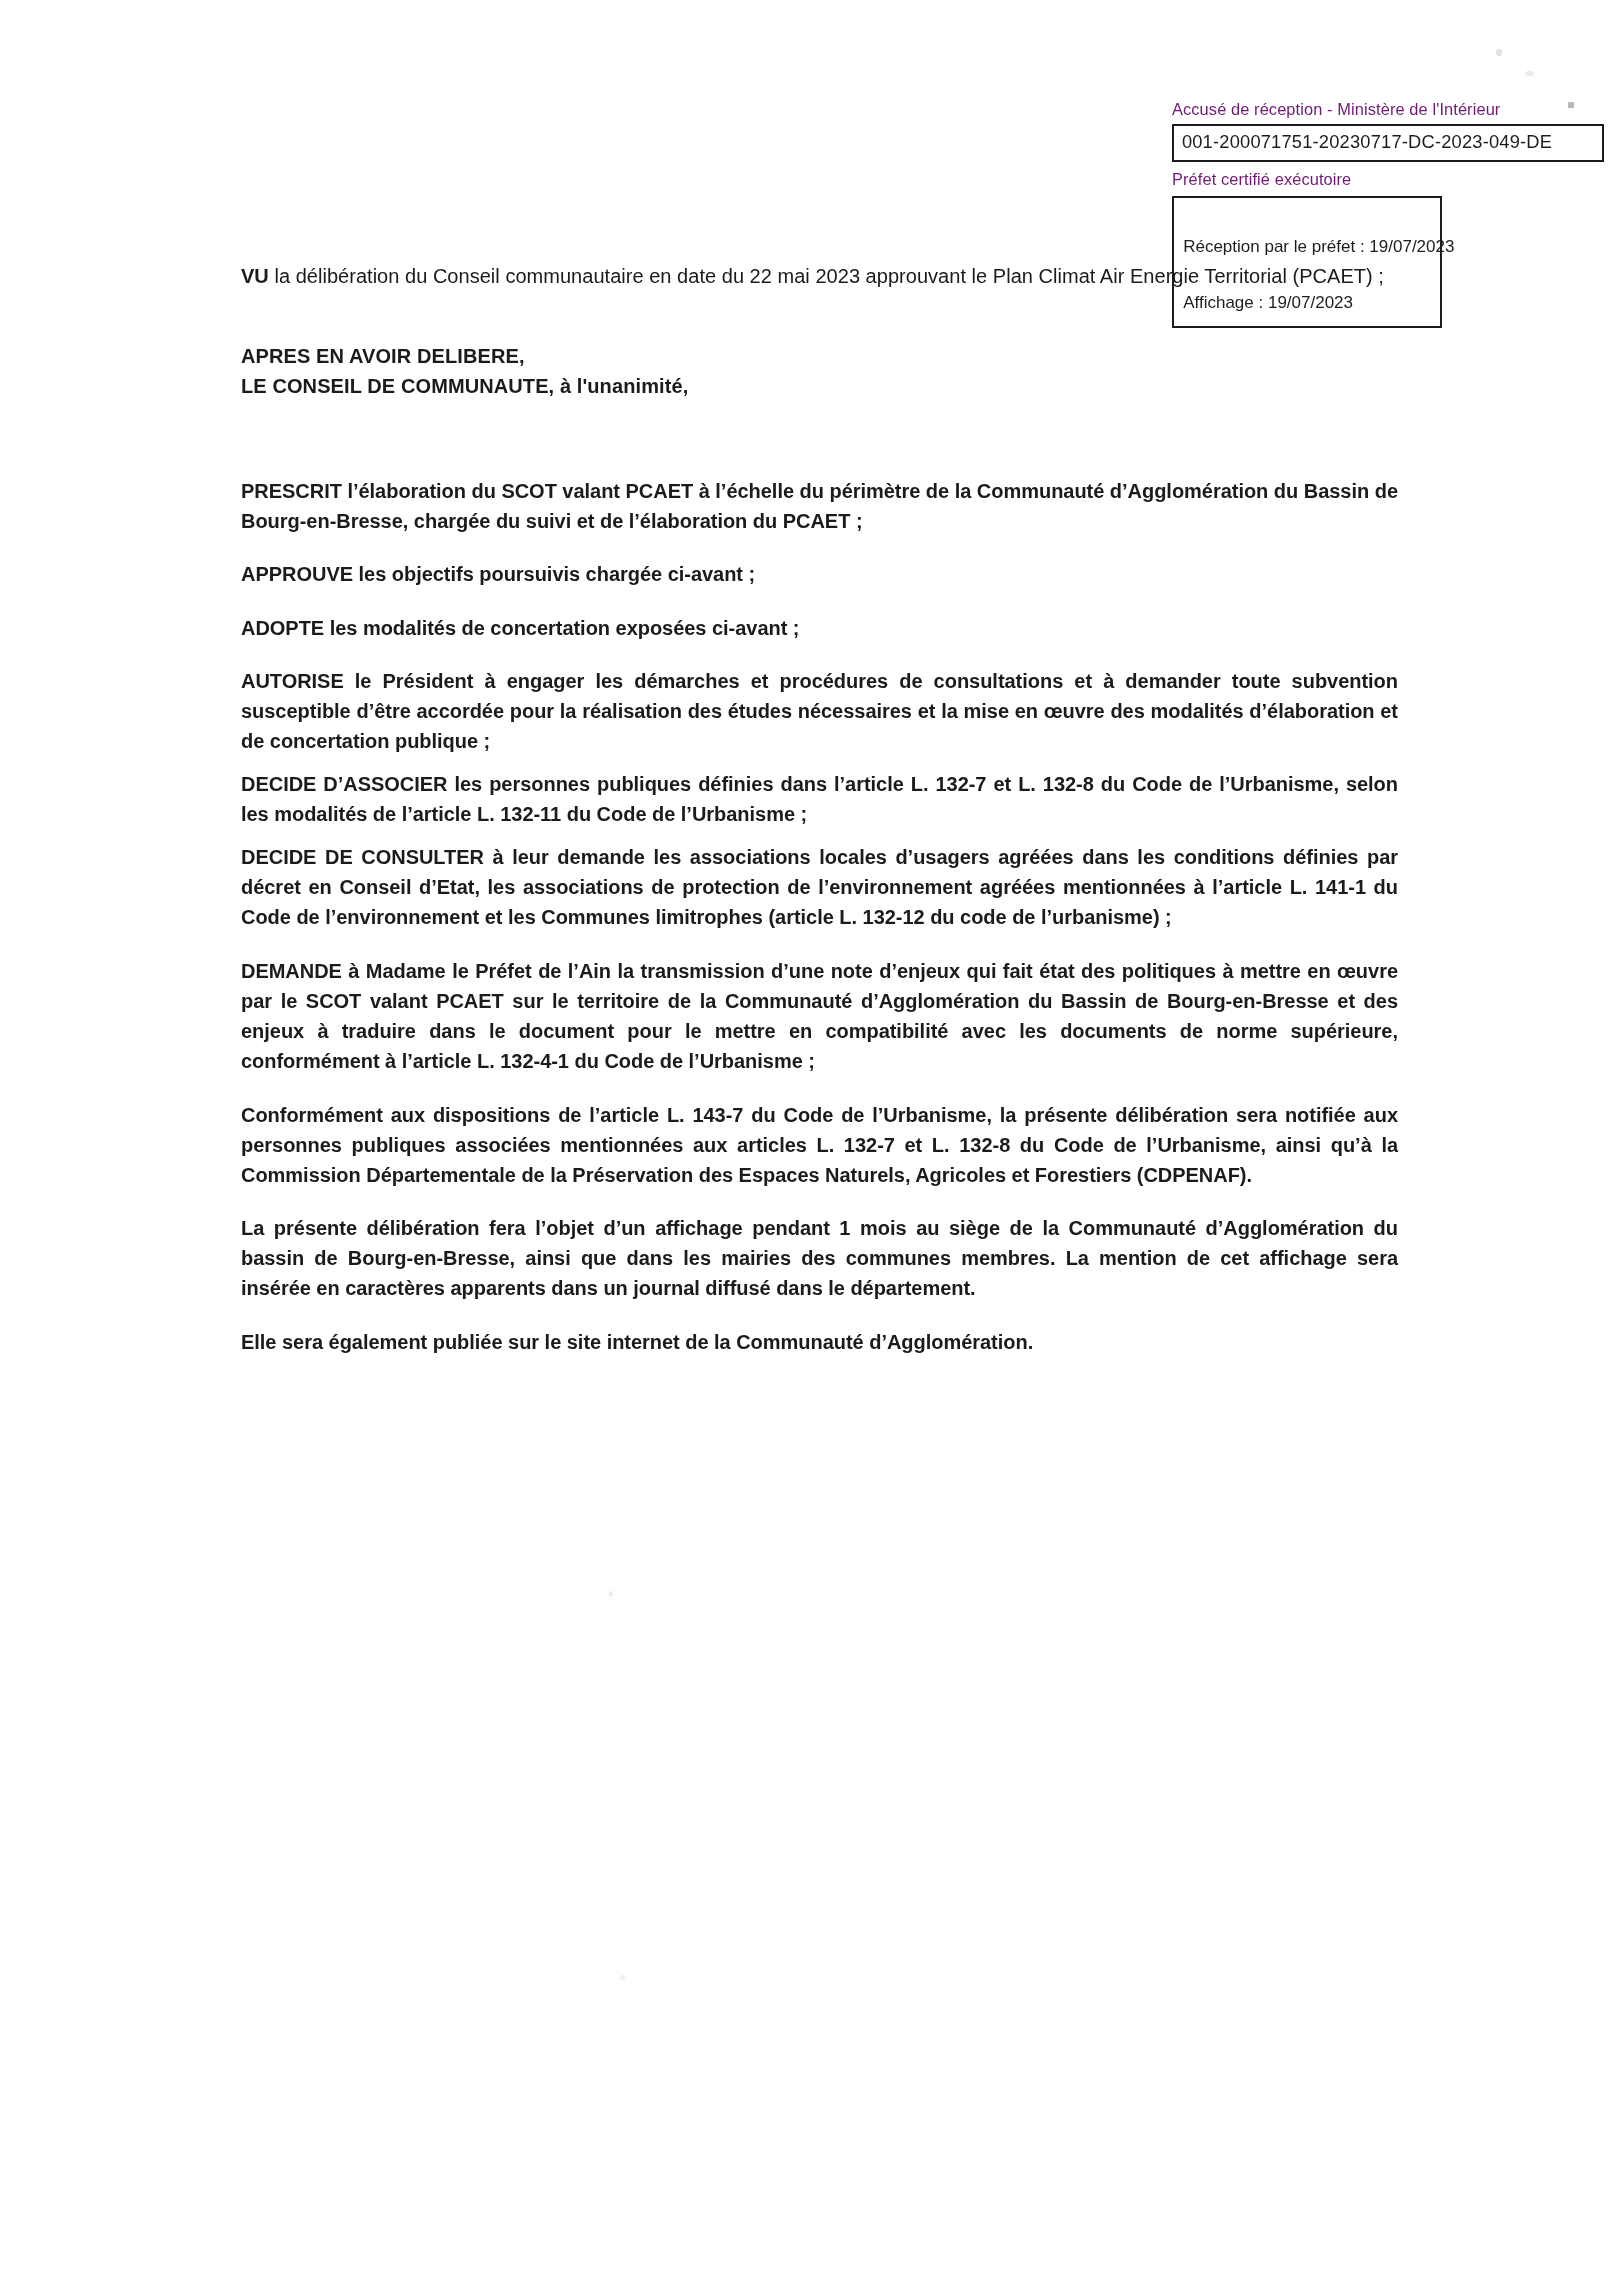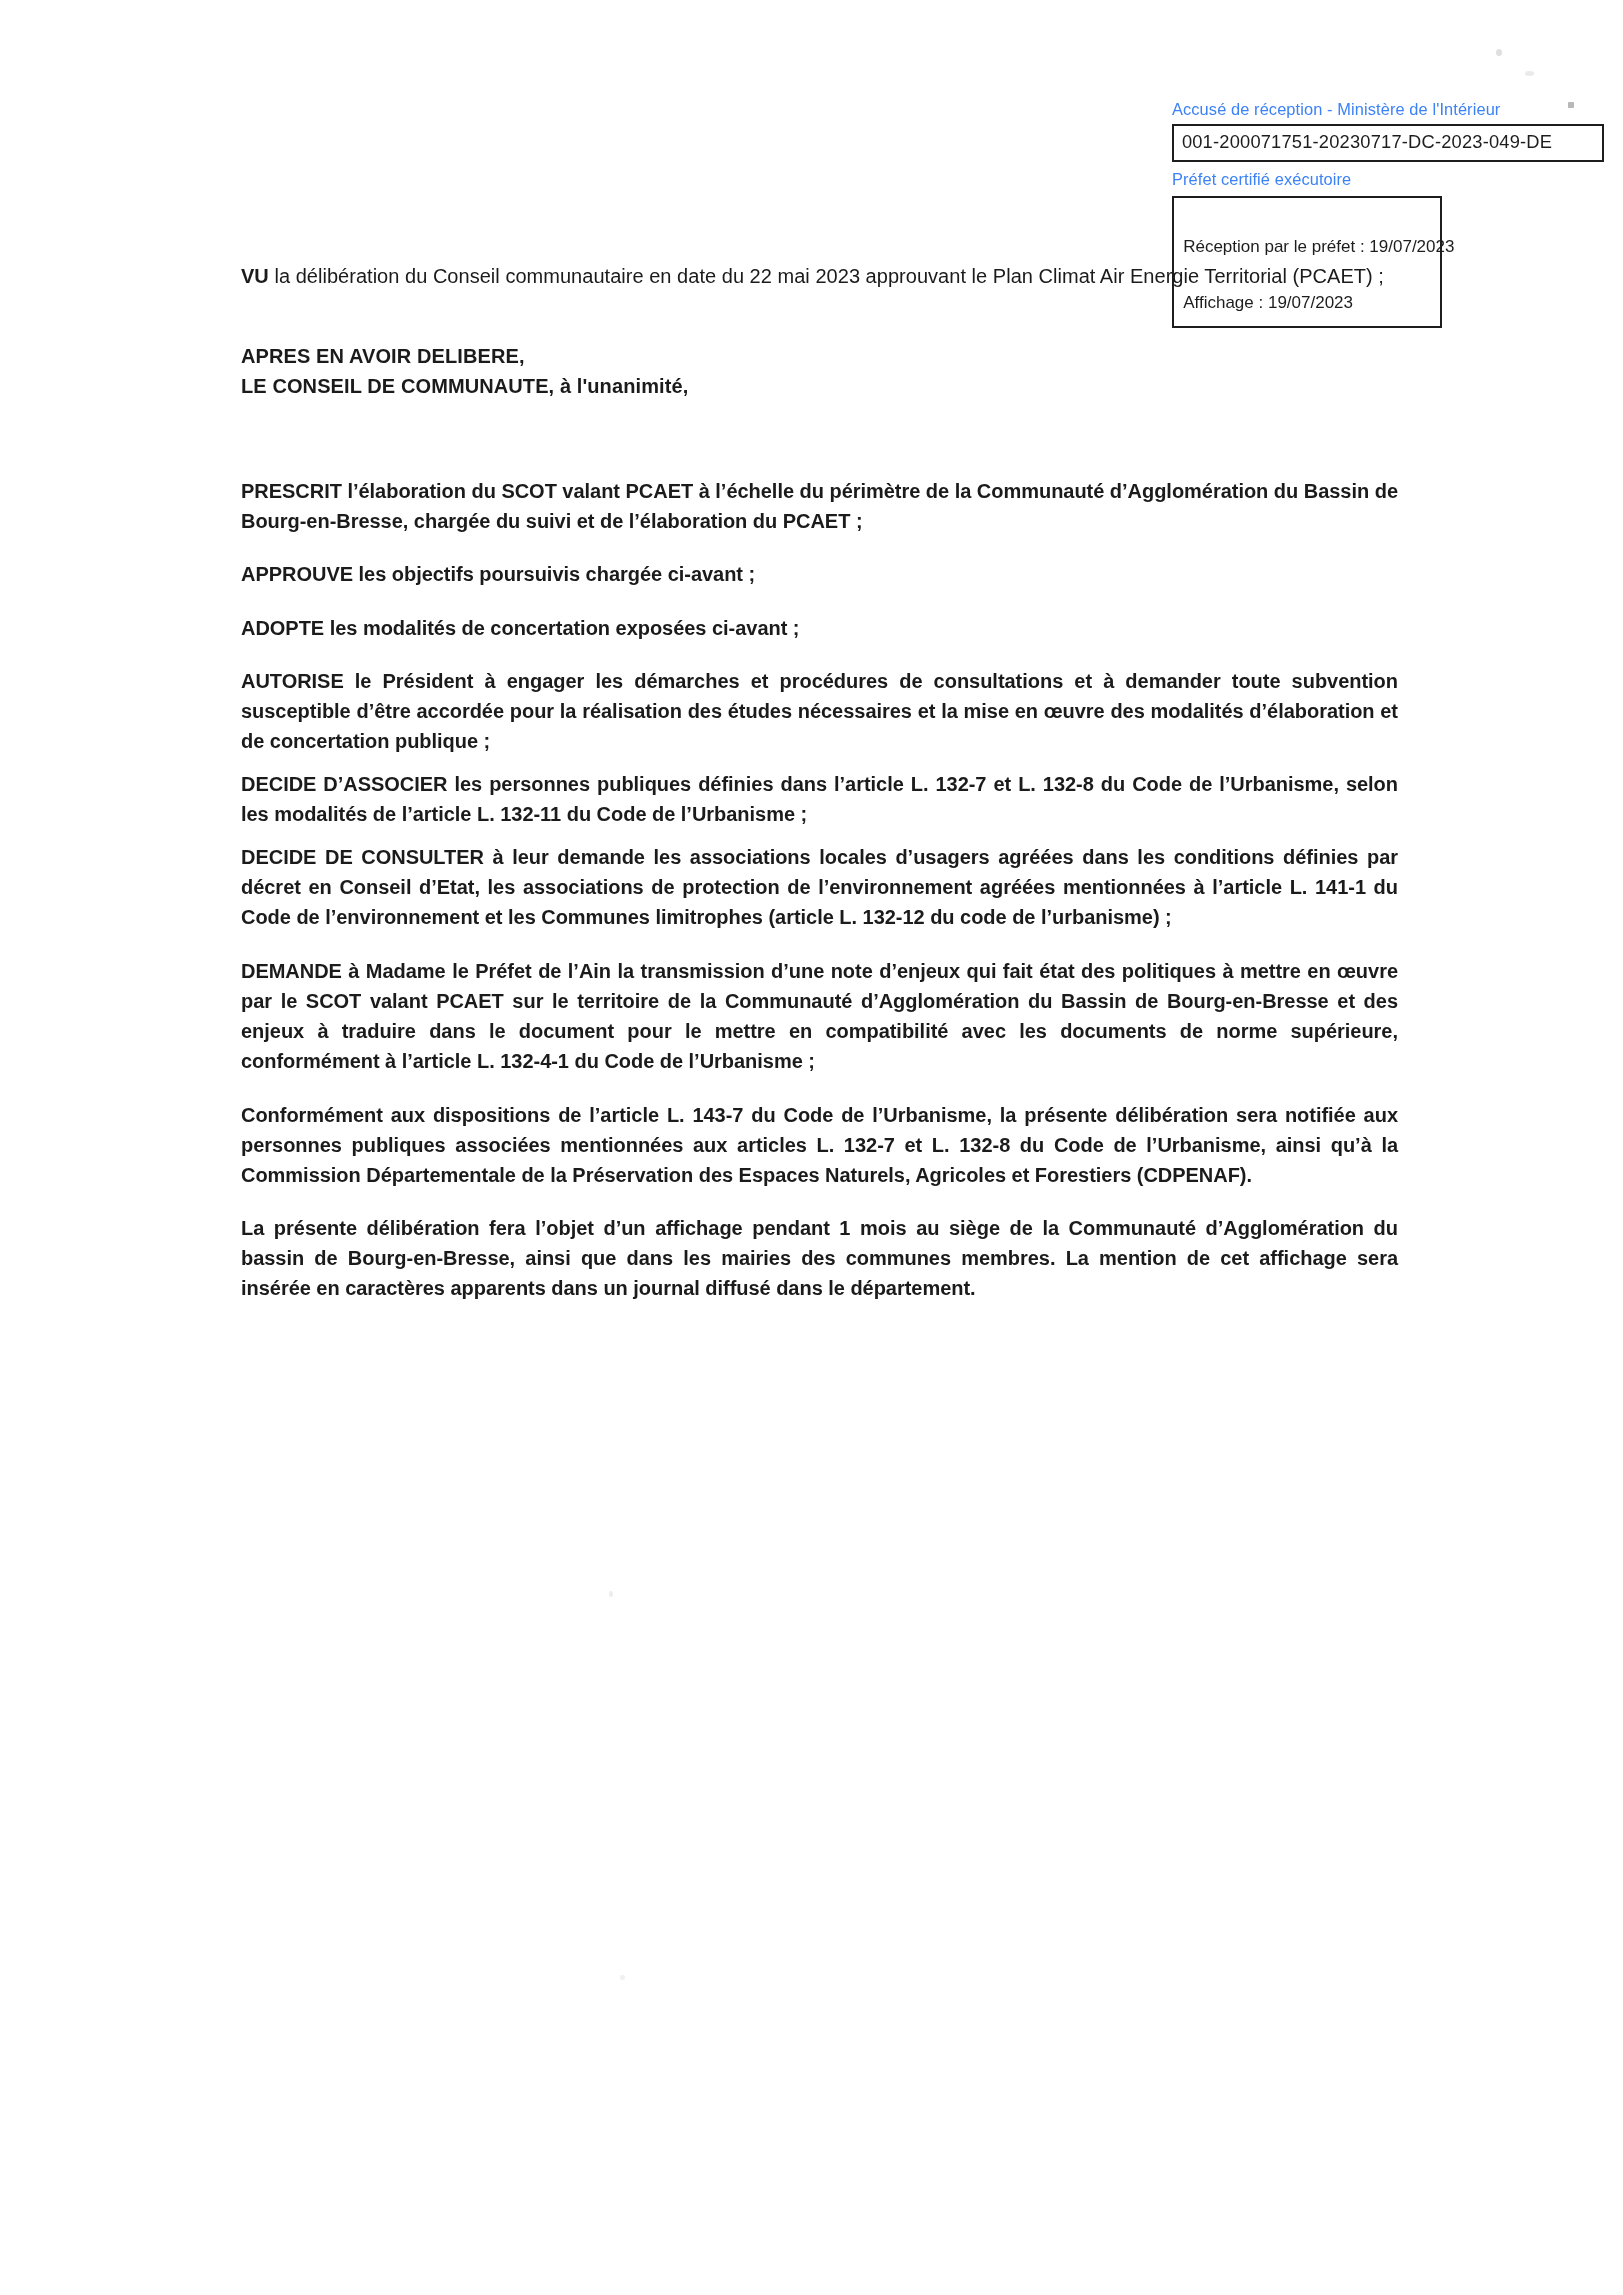--- a/index.html
+++ b/index.html
@@ -21,21 +21,21 @@
   
   .stamp {
     position: absolute;
     left: 1172px;
     top: 98px;
     width: 393px;
   }
 
   .stamp-line {
     font-size: 16.4px;
-    color: #3b82f6;
+    color: #701a75;
     letter-spacing: 0.1px;
     line-height: 1.35;
     white-space: nowrap;
     font-family: "Liberation Sans", sans-serif;
   }
 
   .stamp-ar-label {
     margin-bottom: 3.9px;
     position: relative;
   }
@@ -230,18 +230,19 @@
     <div class="gap-md"></div>
 
     <p class="para">Conformément aux dispositions de l’article L. 143-7 du Code de l’Urbanisme, la présente délibération sera notifiée aux personnes publiques associées mentionnées aux articles L. 132-7 et L. 132-8 du Code de l’Urbanisme, ainsi qu’à la Commission Départementale de la Préservation des Espaces Naturels, Agricoles et Forestiers (CDPENAF).</p>
 
     <div class="gap-md"></div>
 
     <p class="para">La présente délibération fera l’objet d’un affichage pendant 1 mois au siège de la Communauté d’Agglomération du bassin de Bourg-en-Bresse, ainsi que dans les mairies des communes membres. La mention de cet affichage sera insérée en caractères apparents dans un journal diffusé dans le département.</p>
 
     <div class="gap-md"></div>
 
+    <p class="para para-left">Elle sera également publiée sur le site internet de la Communauté d’Agglomération.</p>
 
   </div>
 
 
 </div>
 
 
 </body></html>

